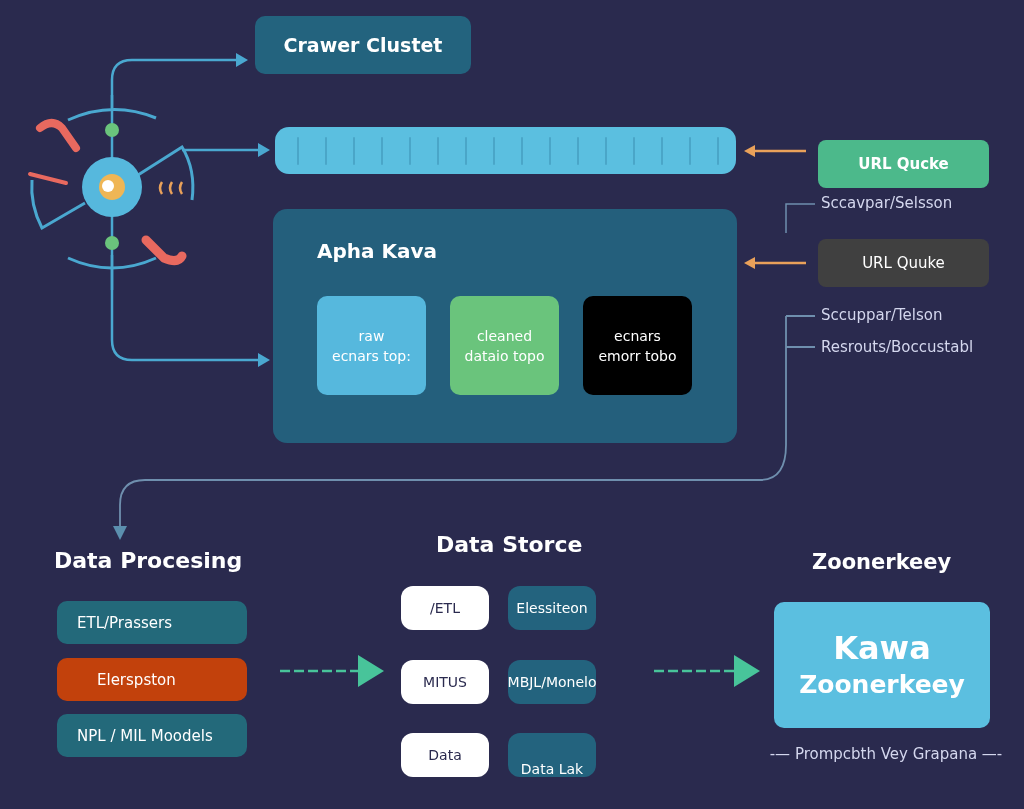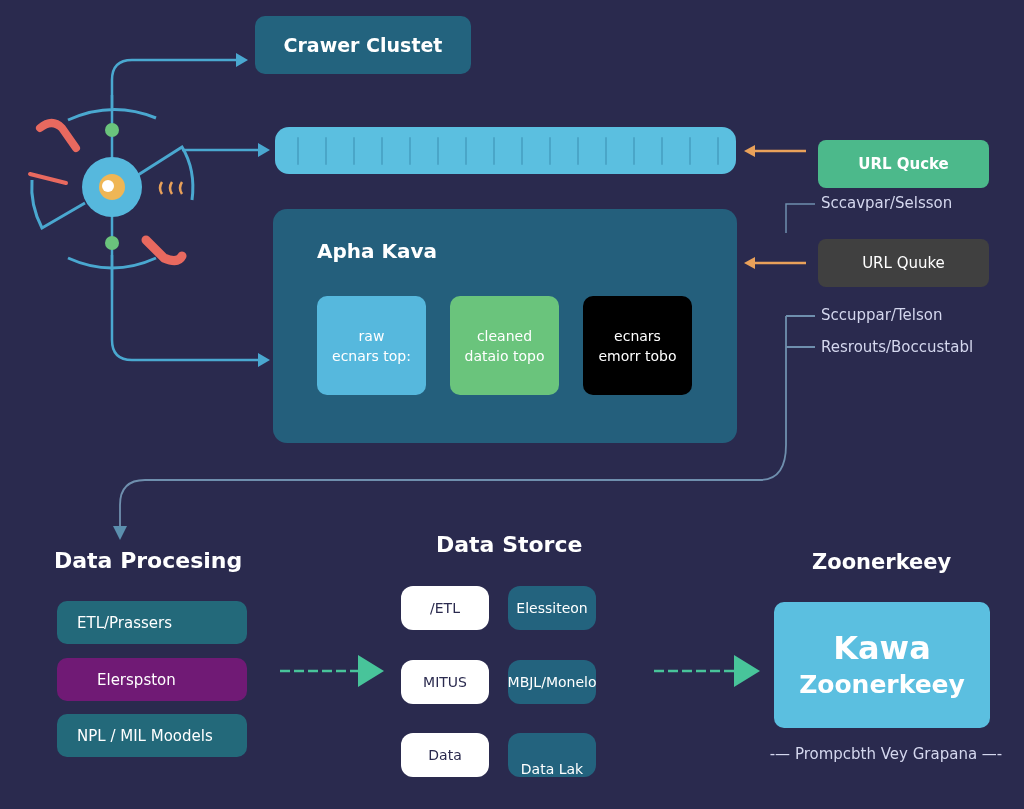--- a/index.html
+++ b/index.html
@@ -26,21 +26,21 @@
   .kava-title { position: absolute; left: 44px; top: 30px; color: #fff; font-size: 20px; font-weight: bold; }
   .topic { position: absolute; top: 87px; width: 109px; height: 99px; border-radius: 10px; color: #fff;
     display: flex; flex-direction: column; align-items: center; justify-content: center; font-size: 14px; line-height: 20px; }
   .topic.raw { left: 44px; background: #56b8dd; }
   .topic.clean { left: 177px; background: #6ac47c; align-items: center; }
   .topic.err { left: 310px; background: #000000; }
   .section-title { position: absolute; color: #fff; font-size: 22px; font-weight: bold; white-space: nowrap; }
   .proc-item { position: absolute; left: 57px; width: 190px; height: 43px; border-radius: 10px; color: #fff;
     font-size: 15px; display: flex; align-items: center; padding-left: 20px; box-sizing: border-box; }
   .proc-item.teal { background: #23697a; }
-  .proc-item.purple { background: #701a75; padding-left: 40px; }
+  .proc-item.purple { background: #c2410c; padding-left: 40px; }
   .store-white { position: absolute; left: 401px; width: 88px; height: 44px; background: #fff; color: #2a2a4e;
     border-radius: 12px; font-size: 14px; display: flex; align-items: center; justify-content: center; }
   .store-teal { position: absolute; left: 508px; width: 88px; height: 44px; background: #23637e; color: #fff;
     border-radius: 12px; font-size: 14px; display: flex; align-items: center; justify-content: center; }
   .viz-box { left: 774px; top: 602px; width: 216px; height: 126px; background: #5bbfe0; border-radius: 10px;
     flex-direction: column; font-weight: bold; }
   .viz-box .l1 { font-size: 32px; line-height: 40px; }
   .viz-box .l2 { font-size: 25px; line-height: 34px; }
   .footer-label { position: absolute; left: 766px; top: 745px; width: 240px; text-align: center; color: #d4d7ee; font-size: 15px; white-space: nowrap; }
 </style>

